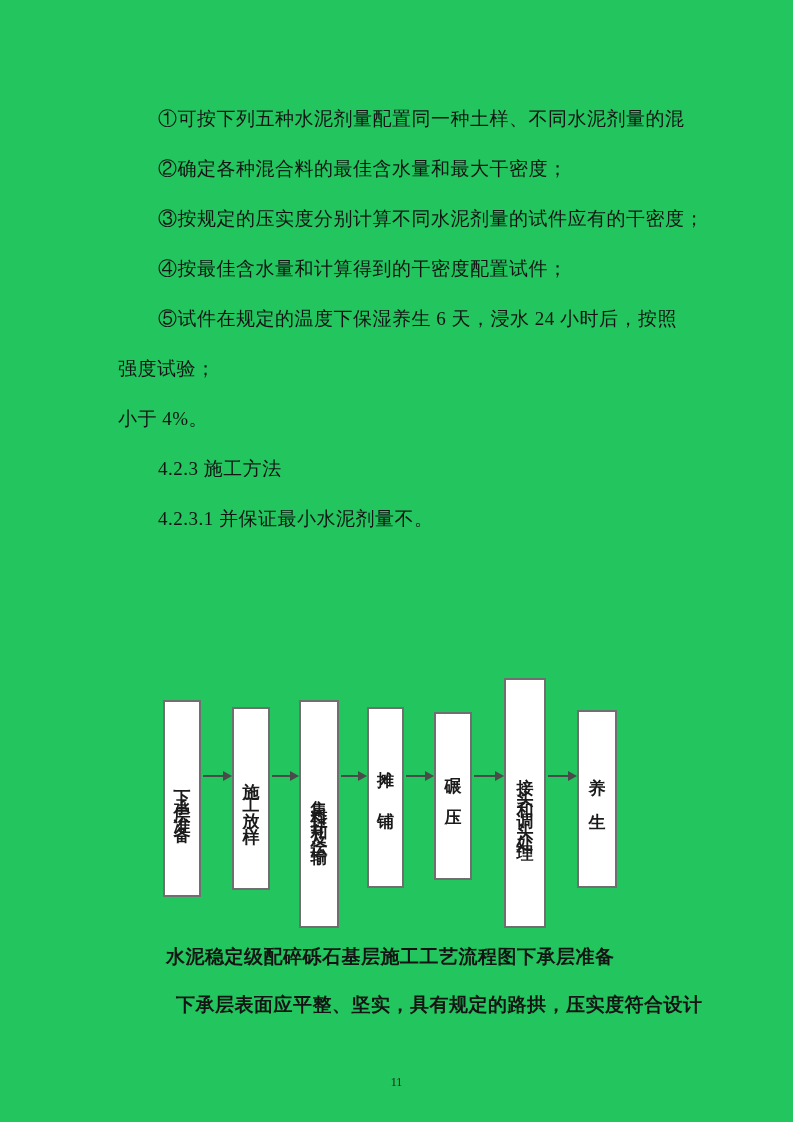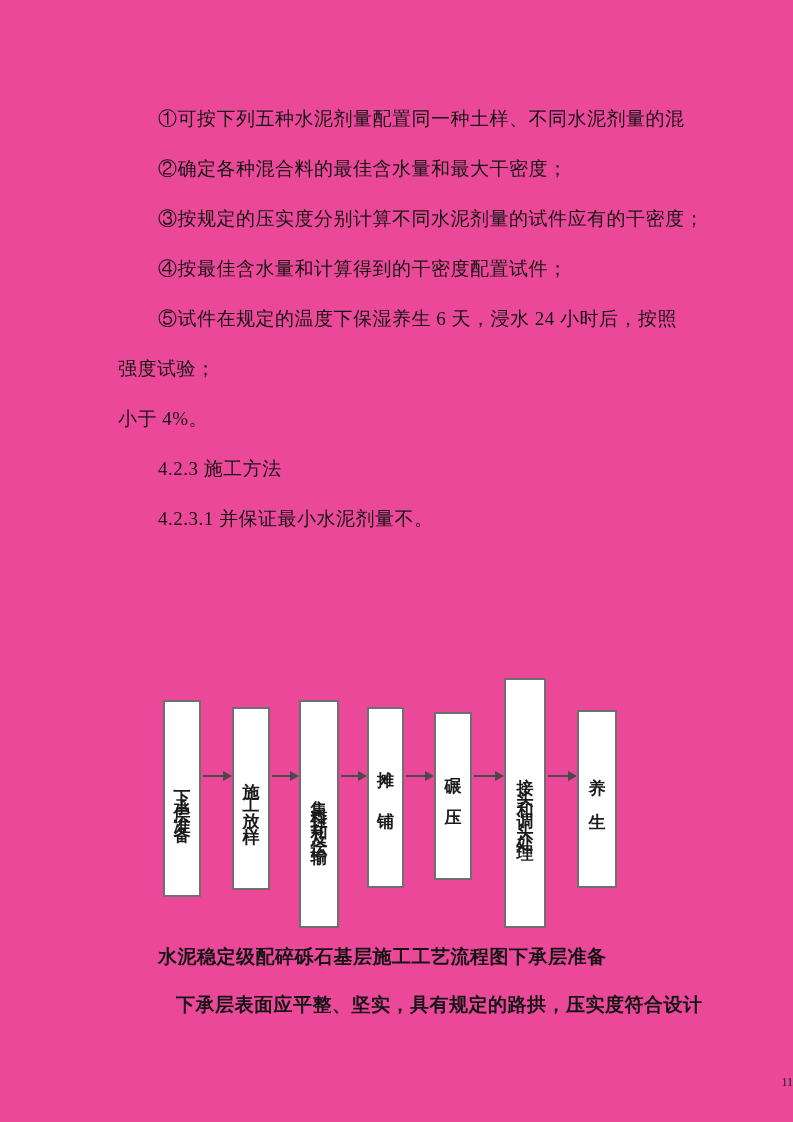--- a/index.html
+++ b/index.html
@@ -5,21 +5,21 @@
   html, body {
     margin: 0;
     padding: 0;
     background: #ffffff;
   }
   .page {
     position: relative;
     width: 793px;
     height: 1122px;
     margin: 0 auto;
-    background: #ec4899;
+    background: #22c55e;
     font-family: "Liberation Serif", "DejaVu Serif", serif;
     color: #141414;
     overflow: hidden;
   }
   .text-block {
     position: absolute;
     top: 94px;
     left: 118px;
     right: 100px;
   }
@@ -94,21 +94,21 @@
   .ar2 { left: 272px; width: 18px; }
   .ar3 { left: 341px; width: 17px; }
   .ar4 { left: 406px; width: 19px; }
   .ar5 { left: 474px; width: 21px; }
   .ar6 { left: 548px; width: 20px; }
 
   
   .caption-line {
     position: absolute;
     top: 944px;
-    left: 158px;
+    left: 166px;
     margin: 0;
     font-size: 19px;
     font-weight: bold;
     white-space: nowrap;
     letter-spacing: 0.5px;
   }
   .closing-line {
     position: absolute;
     top: 992px;
     left: 176px;
@@ -116,21 +116,21 @@
     font-size: 19px;
     font-weight: bold;
     white-space: nowrap;
     letter-spacing: 0.5px;
   }
   .page-number {
     position: absolute;
     top: 1075px;
     left: 0;
     width: 100%;
-    text-align: right;
+    text-align: center;
     font-size: 12px;
     color: #222222;
   }
 </style>
 </head>
 <body>
 
 <div class="page">
 
   <div class="text-block">

